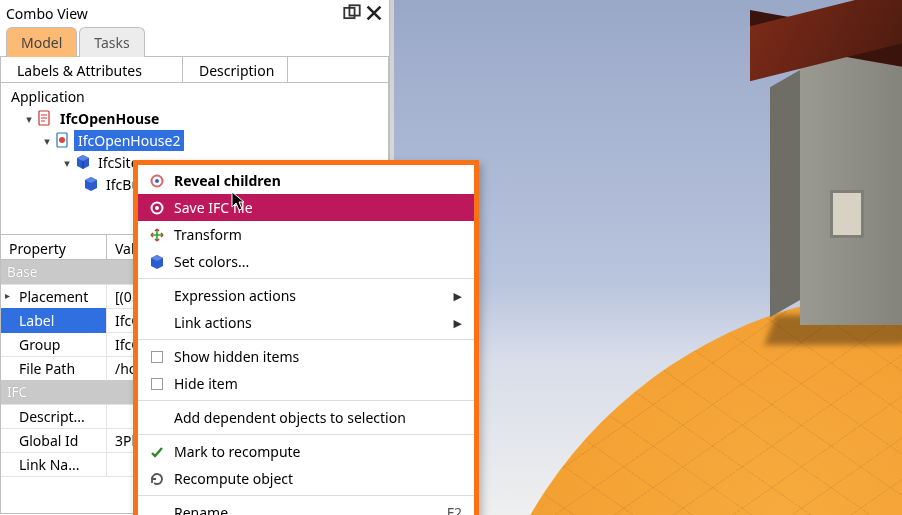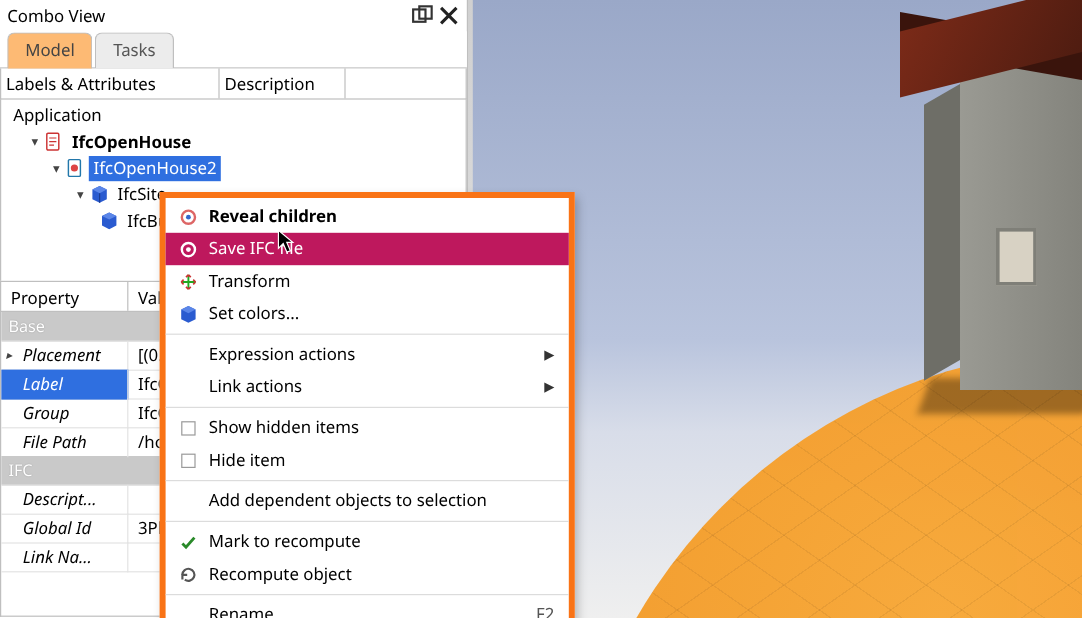--- a/index.html
+++ b/index.html
@@ -13,21 +13,21 @@
   .panel-titlebar .win-icon { width:18px; height:18px; display:flex; align-items:center; justify-content:center; margin-left:4px; cursor:pointer; }
 
   
   .tabbar { height:30px; display:flex; align-items:flex-end; padding-left:6px; background:#fff; }
   .tab { padding:5px 14px 5px 14px; border:1px solid #bfbfbf; border-bottom:none; border-radius:6px 6px 0 0; margin-right:2px; background:#fdba74; cursor:pointer; position:relative; top:1px; color:#444; }
   .tab.inactive { background:#ececec; color:#555; }
   .tabs-underline { border-bottom:1px solid #bfbfbf; }
 
   
   .tree-header { display:flex; border:1px solid #bfbfbf; border-top:none; height:26px; }
-  .tree-header .col { padding:4px 4px; border-right:1px solid #bfbfbf; }
+  .tree-header .col { padding:4px 16px; border-right:1px solid #bfbfbf; }
   .tree-header .col:first-child { width:182px; }
   .tree-header .col:nth-child(2) { width:105px; }
   .tree-header .col:last-child { flex:1; border-right:none; }
 
   
   .tree { padding:2px 0 4px 6px; border-left:1px solid #bfbfbf; border-right:1px solid #bfbfbf; height:151px; overflow:hidden; }
   .tree-row { display:flex; align-items:center; height:22px; white-space:nowrap; }
   .tree-row .caret { width:12px; display:inline-block; text-align:center; color:#444; font-size:11px; }
   .tree-row .icon { width:16px; height:16px; margin:0 3px 0 2px; display:inline-flex; align-items:center; justify-content:center; }
   .tree-row .label { padding:1px 4px; }
@@ -44,21 +44,21 @@
 
   
   .prop-header { display:flex; border:1px solid #bfbfbf; height:26px; border-top:1px solid #bfbfbf; }
   .prop-header .col { padding:4px 8px; border-right:1px solid #bfbfbf; }
   .prop-header .col:first-child { width:106px; }
   .prop-header .col:last-child { flex:1; border-right:none; }
 
   .prop-body { border:1px solid #bfbfbf; border-top:none; height:254px; overflow:hidden; }
   .group-row { background:#c9c9c9; color:#fff; padding:3px 6px; font-size:13.5px; text-shadow:0 0 1px #888; }
   .prop-row { display:flex; height:24px; align-items:center; border-top:1px solid #e3e3e3; }
-  .prop-row .k { width:106px; padding:3px 8px 3px 18px; border-right:1px solid #e3e3e3; white-space:nowrap; overflow:hidden; text-overflow:ellipsis; position:relative;font-style:italic; }
+  .prop-row .k { width:106px; padding:3px 8px 3px 18px; border-right:1px solid #e3e3e3; white-space:nowrap; overflow:hidden; text-overflow:ellipsis; position:relative; }
   .prop-row .k.caret::before { content:"▸"; position:absolute; left:4px; top:4px; font-size:10px; color:#444; }
   .prop-row .v { flex:1; padding:3px 8px; white-space:nowrap; overflow:hidden; text-overflow:ellipsis; }
   .prop-row.sel .k { background:#2f6fe0; color:#fff; }
 
   
   .viewport { position:absolute; left:390px; top:0; right:0; bottom:0;
               background:linear-gradient(#9aa8c8 0%, #b9c4dd 55%, #d8dde9 70%, #efefef 100%); overflow:hidden; }
   .dome { position:absolute; width:900px; height:900px; left:80px; top:290px; border-radius:50%;
           background:radial-gradient(circle at 35% 25%, #f8a838 0%, #f19420 55%, #e07f12 100%);
           opacity:.97; }

